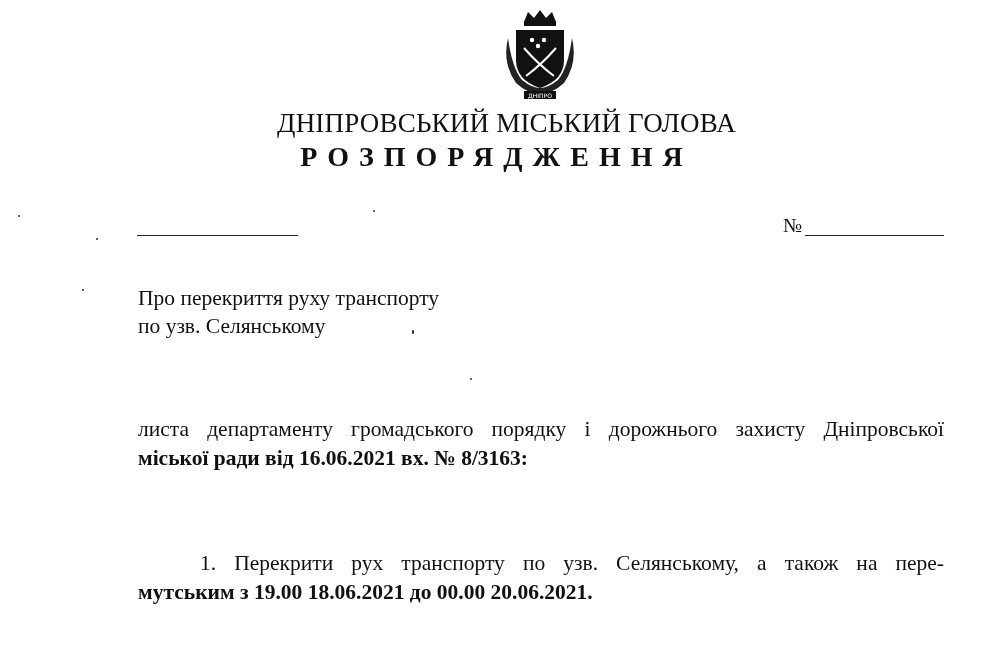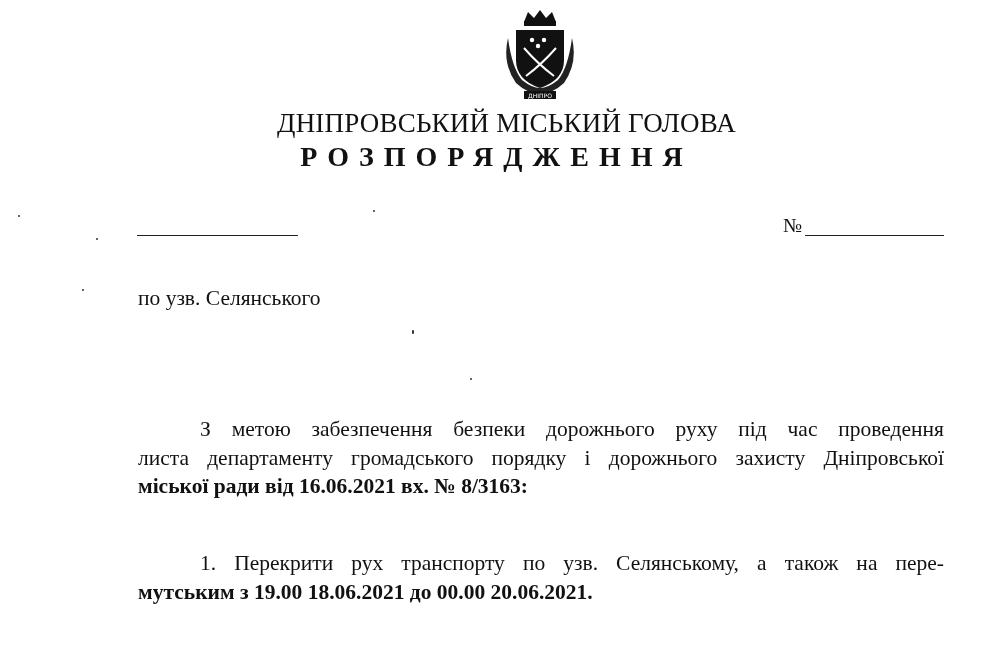--- a/index.html
+++ b/index.html
@@ -49,25 +49,25 @@
 </div>
 
 <div class="abs org">ДНІПРОВСЬКИЙ МІСЬКИЙ ГОЛОВА</div>
 <div class="abs doctype">РОЗПОРЯДЖЕННЯ</div>
 
 <div class="abs date-line"></div>
 <div class="abs num-label">№</div>
 <div class="abs num-line"></div>
 
 <div class="abs subject">
-  <div>по узв. Селянського</div>
+  <div>Про перекриття руху транспорту</div>
+  <div>по узв. Селянському</div>
 </div>
 
 <div class="abs para p1">
-  <span class="line indent">З метою забезпечення безпеки дорожнього руху під час проведення</span>
   <span class="line">листа департаменту громадського порядку і дорожнього захисту Дніпровської</span>
   <span class="line last">міської ради від 16.06.2021 вх. № 8/3163:</span>
 </div>
 
 <div class="abs para p2">
   <span class="line indent">1. Перекрити рух транспорту по узв. Селянському, а також на пере-</span>
   <span class="line last">мутським з 19.00 18.06.2021 до 00.00  20.06.2021.</span>
 </div>
 
 <div class="abs speck" style="left:18px;top:215px;width:2px;height:2px;"></div>

